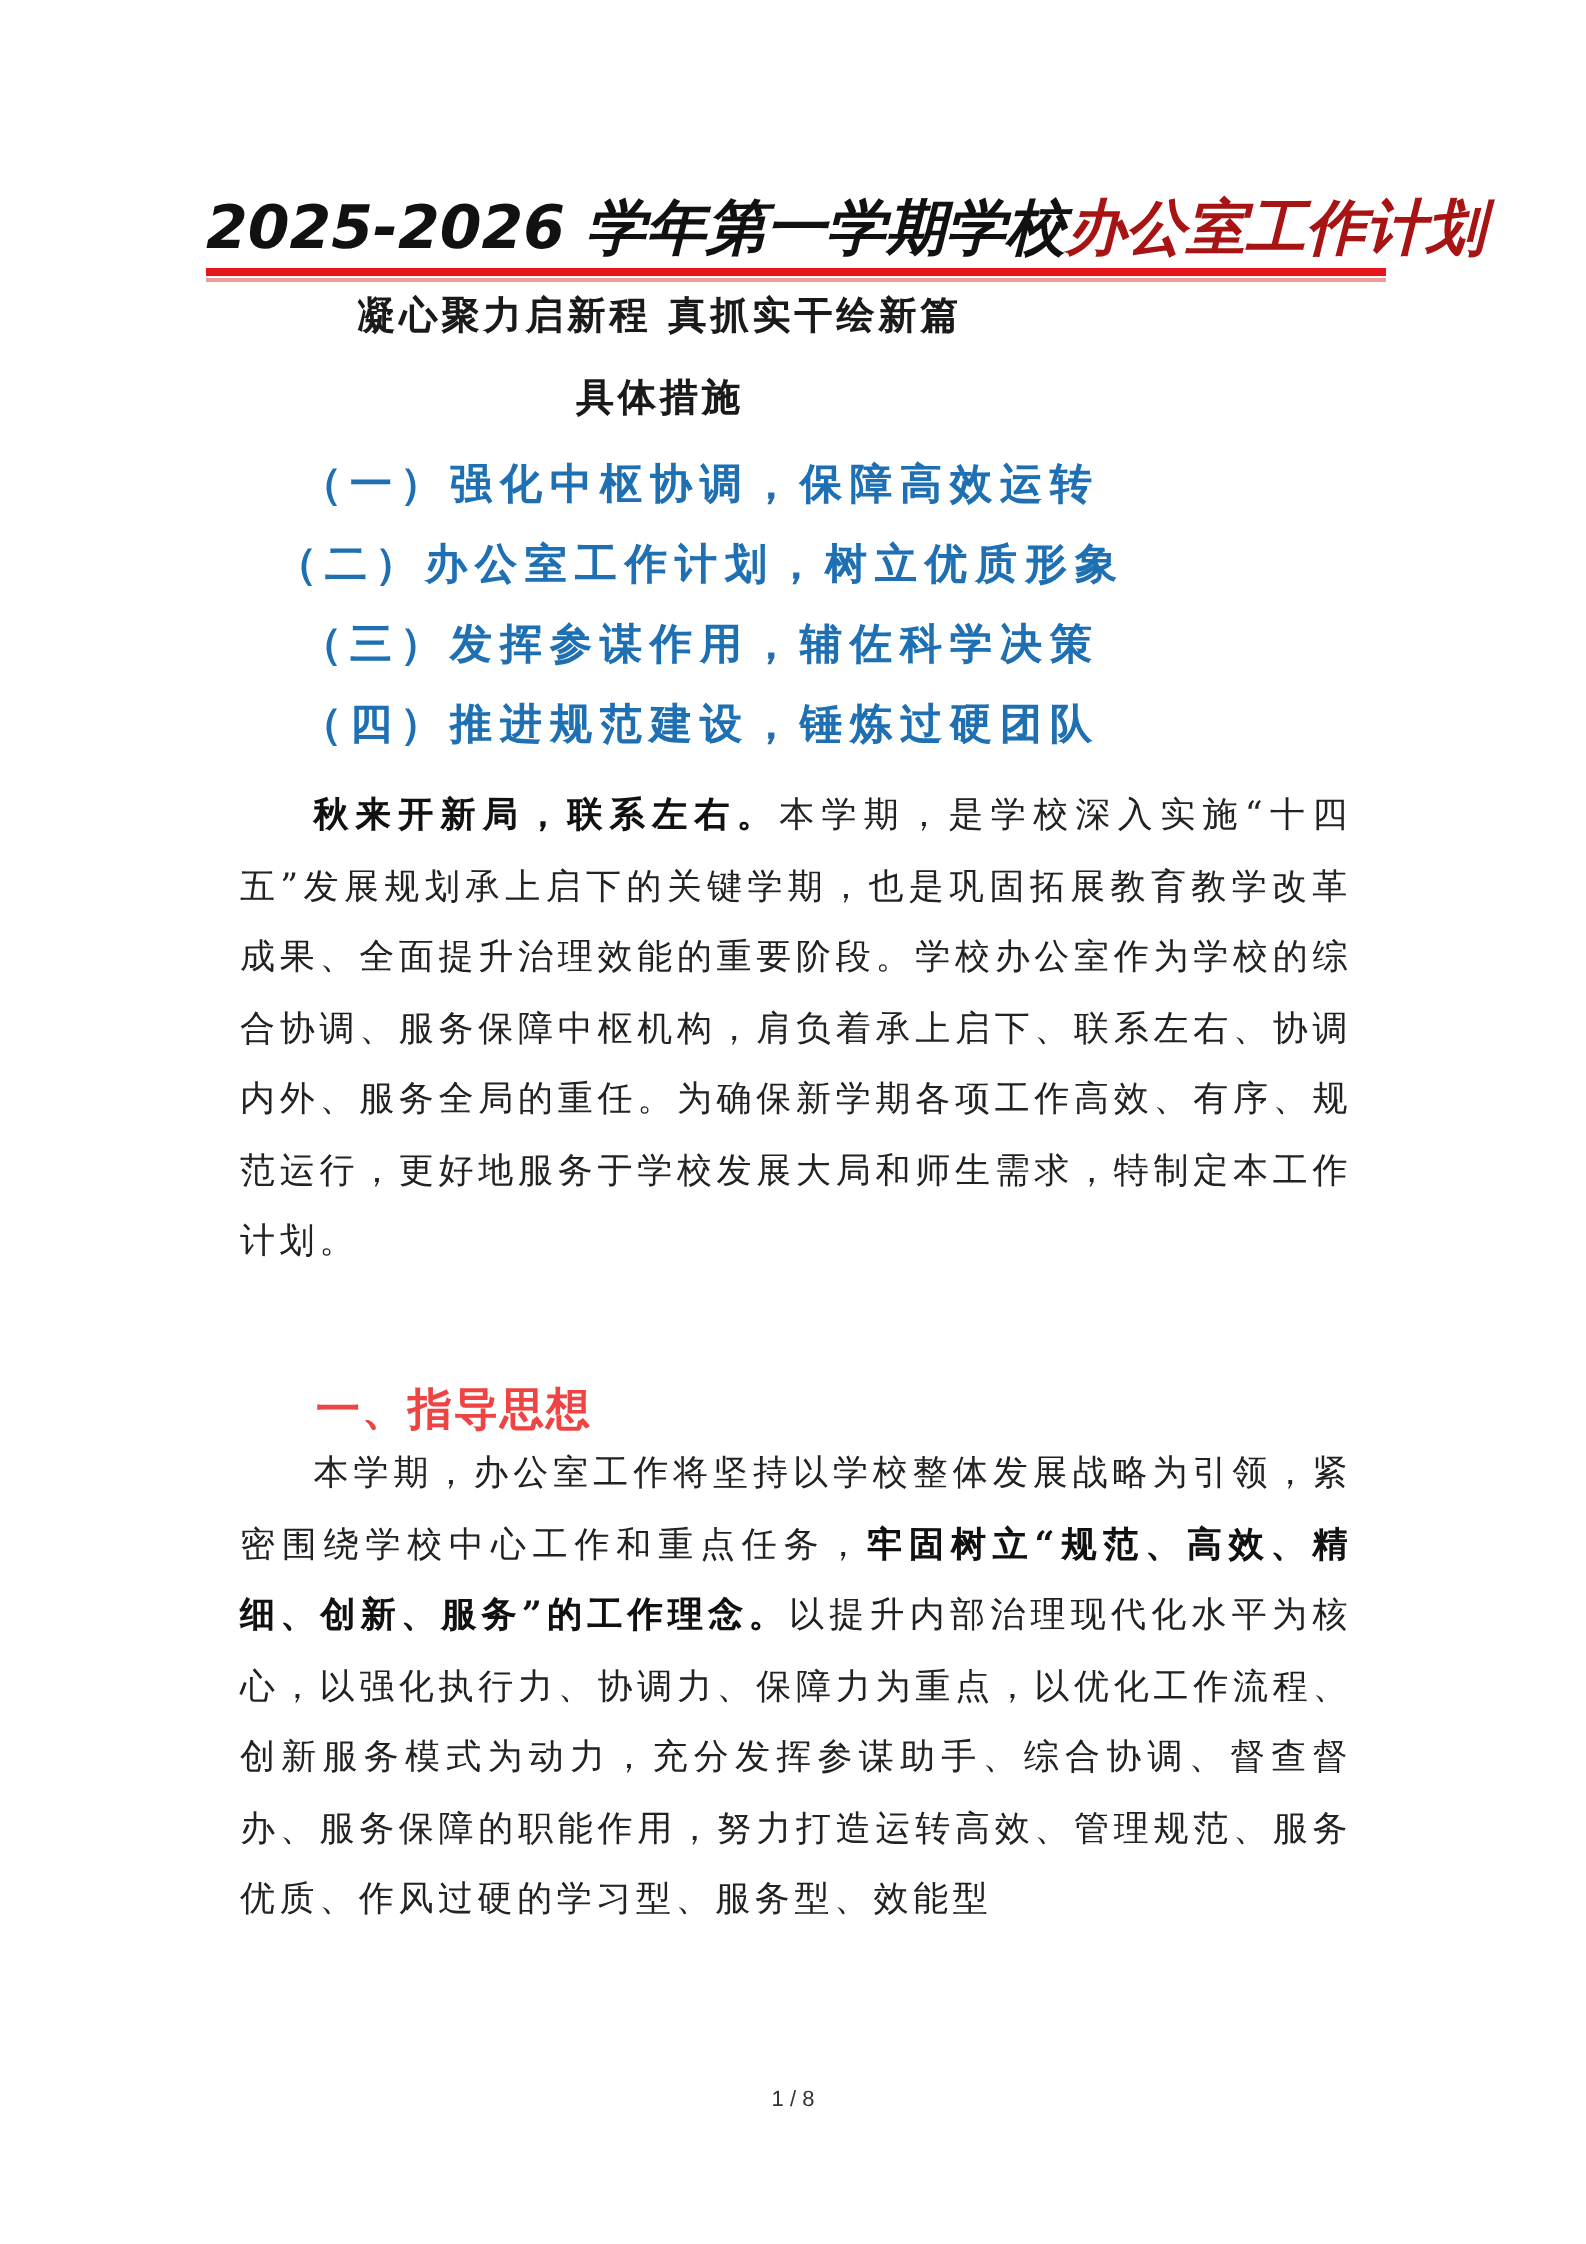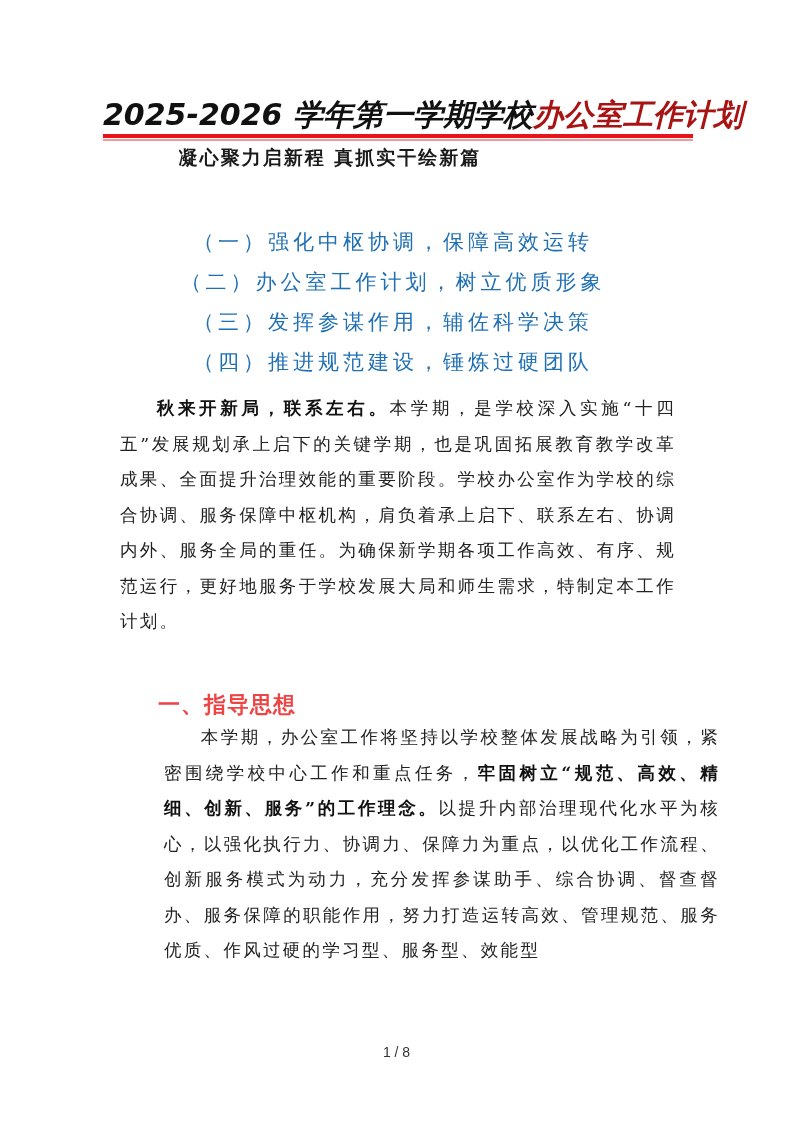--- a/index.html
+++ b/index.html
@@ -9,51 +9,52 @@
     .title { position: absolute; left: 103px; width: 590px; top: 97px; text-align: center;
       font-size: 30px; font-weight: bold; letter-spacing: 0px; white-space: nowrap;
       font-family: "DejaVu Sans", "Liberation Sans", sans-serif; line-height: 36px; font-style: italic; }
     .title .black { color: #111111; }
     .title .red { color: #a81414; }
     .rule-thick { position: absolute; left: 103px; width: 590px; top: 134px; height: 4px; background: #e8141c; }
     .rule-thin { position: absolute; left: 103px; width: 590px; top: 139px; height: 2px; background: #f29a9a; }
     .subtitle { position: absolute; left: 0; width: 660px; text-align: center; font-size: 19px;
       font-weight: bold; letter-spacing: 2px; color: #1a1a1a; }
     .measure { position: absolute; left: 0; width: 700px; text-align: center; font-size: 21px;
-      color: #1f6fb3; font-weight: normal; letter-spacing: 4px; margin-left: 43px; }
+      color: #1f6fb3; font-weight: bold; letter-spacing: 4px; }
     .para { position: absolute; left: 120px; width: 556px; font-size: 17.5px; line-height: 35.5px;
       text-align: justify; letter-spacing: 2.3px; color: #222222; }
     .para b { font-weight: bold; color: #111111; }
     .indent { text-indent: 2.1em; }
     .heading { position: absolute; left: 158px; font-size: 22px; font-weight: bold;
       font-family: "DejaVu Sans", "Liberation Sans", sans-serif; color: #ef4444; letter-spacing: 1px; }
     .footer { position: absolute; left: 0; width: 793px; top: 1044px; text-align: center;
-      font-size: 14px; color: #333333; font-family: "Liberation Sans", sans-serif; }
+      font-size: 11px; color: #333333; font-family: "Liberation Sans", sans-serif; }
   </style>
 </head>
 <body>
 
 <div class="page">
   <div class="title">
     <span class="black">2025-2026 学年第一学期学校</span><span class="red">办公室工作计划</span>
   </div>
   <div class="rule-thick"></div>
   <div class="rule-thin"></div>
 
   <div class="subtitle" style="top:145px;">凝心聚力启新程 真抓实干绘新篇</div>
+  <div class="subtitle" style="top:186px;">具体措施</div>
 
   <div class="measure" style="top:228px;">（一）强化中枢协调，保障高效运转</div>
   <div class="measure" style="top:268px;">（二）办公室工作计划，树立优质形象</div>
   <div class="measure" style="top:308px;">（三）发挥参谋作用，辅佐科学决策</div>
   <div class="measure" style="top:348px;">（四）推进规范建设，锤炼过硬团队</div>
 
   <div class="para indent" style="top:391px;">
     <b>秋来开新局，联系左右。</b><span>本学期，是学校深入实施“十四五”发展规划承上启下的关键学期，也是巩固拓展教育教学改革成果、全面提升治理效能的重要阶段。学校办公室作为学校的综合协调、服务保障中枢机构，肩负着承上启下、联系左右、协调内外、服务全局的重任。为确保新学期各项工作高效、有序、规范运行，更好地服务于学校发展大局和师生需求，特制定本工作计划。</span>
   </div>
 
   <div class="heading" style="top:690px;">一、指导思想</div>
 
-  <div class="para indent" style="top:720px;margin-left:44px;">
+  <div class="para indent" style="top:720px;">
     <span>本学期，办公室工作将坚持以学校整体发展战略为引领，紧密围绕学校中心工作和重点任务，</span><b>牢固树立“规范、高效、精细、创新、服务”的工作理念。</b><span>以提升内部治理现代化水平为核心，以强化执行力、协调力、保障力为重点，以优化工作流程、创新服务模式为动力，充分发挥参谋助手、综合协调、督查督办、服务保障的职能作用，努力打造运转高效、管理规范、服务优质、作风过硬的学习型、服务型、效能型</span>
   </div>
 
   <div class="footer">1 / 8</div>
 </div>
 
 </body></html>

